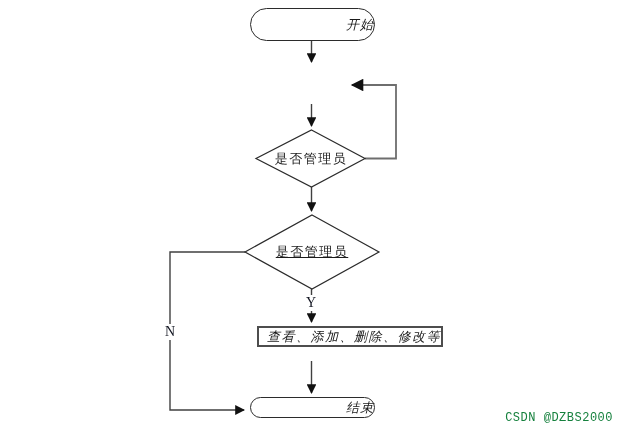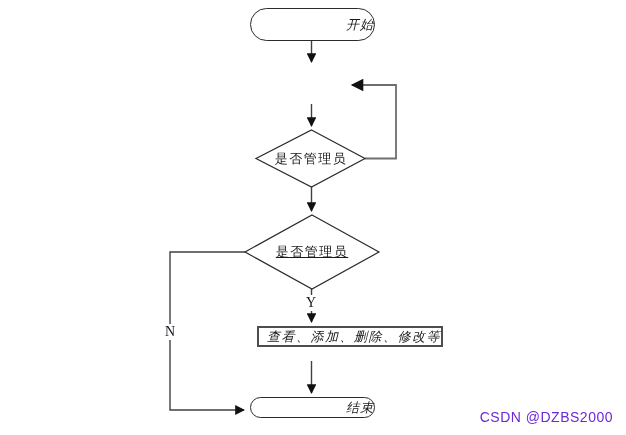--- a/index.html
+++ b/index.html
@@ -62,24 +62,24 @@
     line-height: 14px;
     padding: 1px 3px;
     font-family: "Liberation Serif", serif;
   }
   .label-yes { left: 311px; top: 303px; }
   .label-no  { left: 170px; top: 332px; }
   .watermark {
     position: absolute;
     right: 13px;
     bottom: 10px;
-    color: #6d28d9;
-    font-size: 14px;
+    color: #15803d;
+    font-size: 12px;
     letter-spacing: 0.5px;
-    font-family: Liberation Sans, sans-serif;
+    font-family: Liberation Mono, monospace;
   }
 </style>
 </head>
 <body>
 
 <div class="canvas">
 
   <svg class="connector-layer" viewBox="0 0 626 435" xmlns="http://www.w3.org/2000/svg">
     <defs>
       <marker id="arrow" viewBox="0 0 10 10" refX="9" refY="5" markerWidth="8.5" markerHeight="7" orient="auto-start-reverse">

